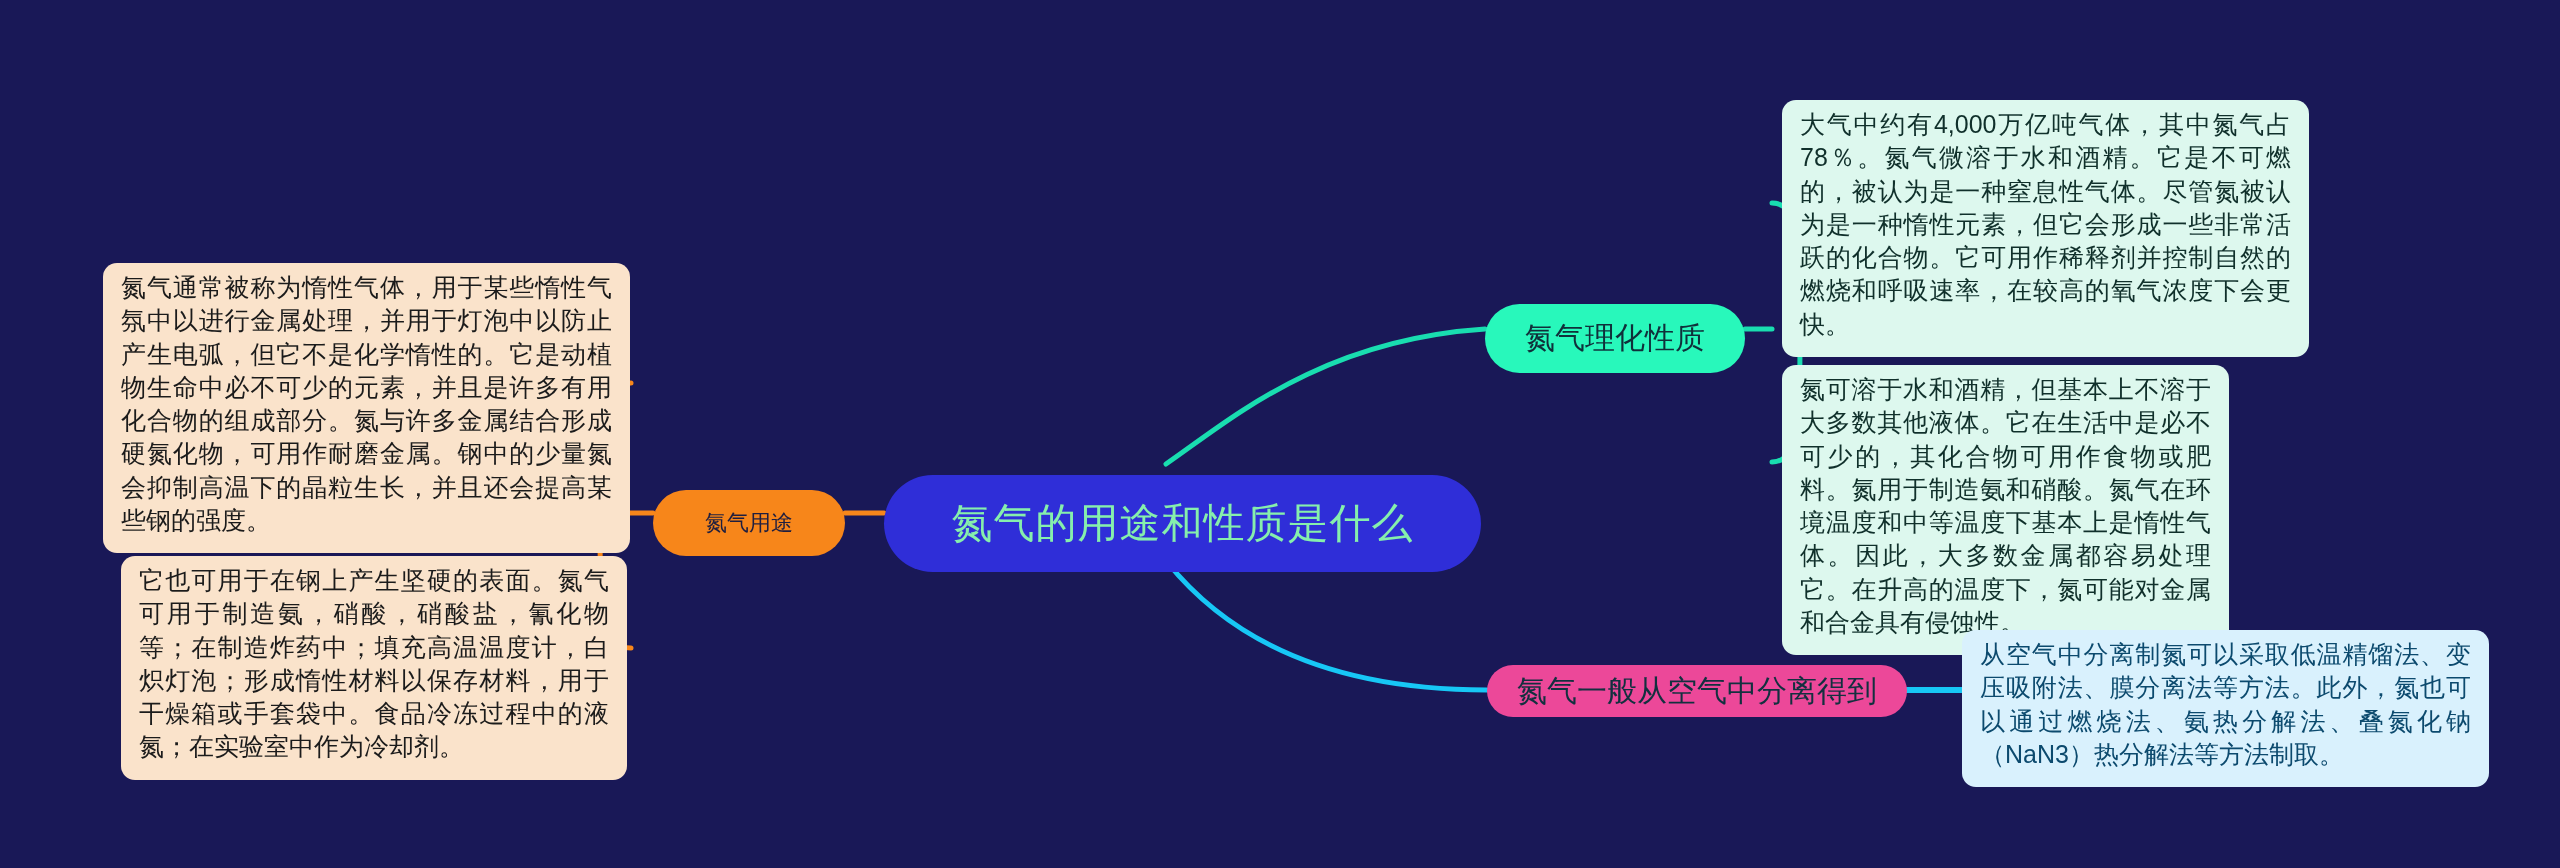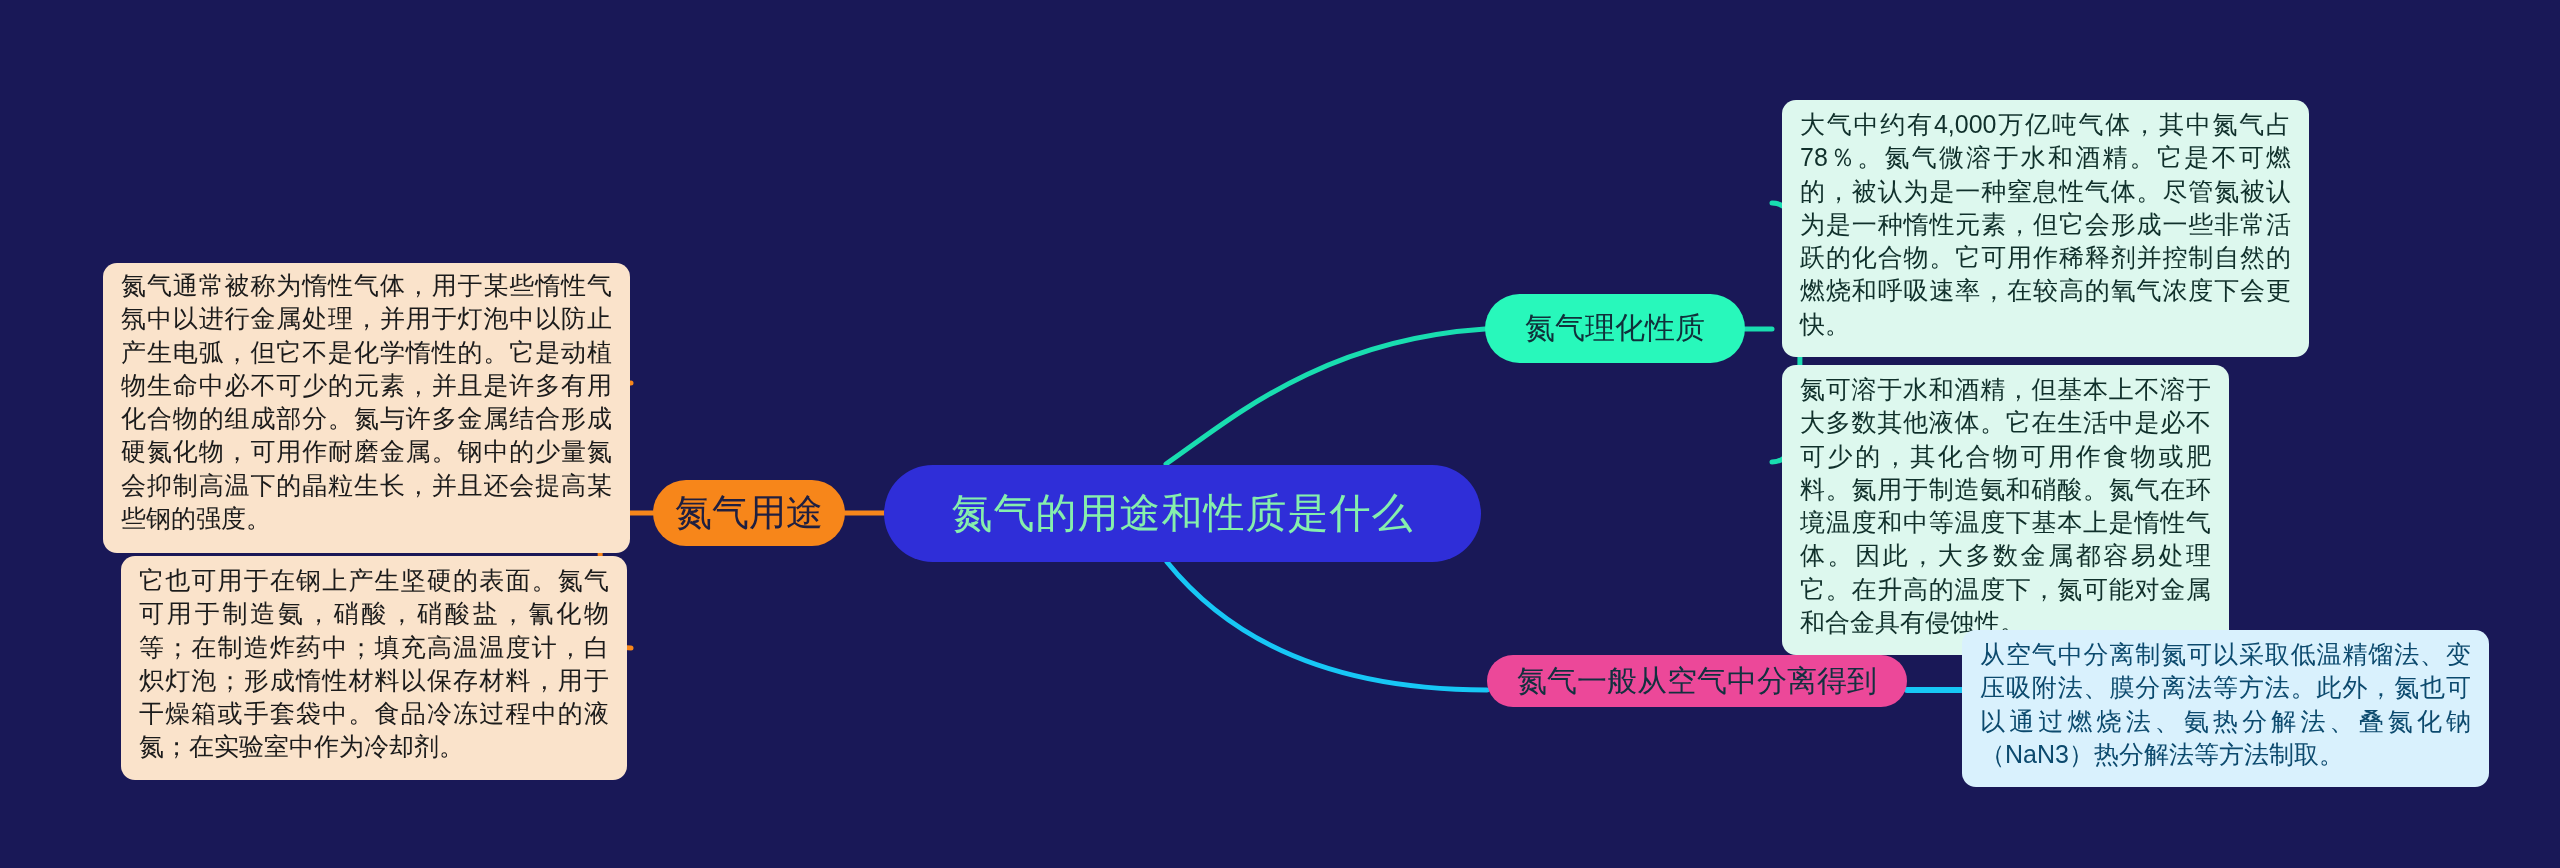--- a/index.html
+++ b/index.html
@@ -26,39 +26,40 @@
   
   .node {
     position: absolute;
     display: flex;
     align-items: center;
     justify-content: center;
     border-radius: 999px;
     box-sizing: border-box;
     white-space: nowrap;
     z-index: 3;
+    margin-top: 10px;
   }
   .node-root {
     left: 884px;
     top: 465px;
     width: 597px;
     height: 97px;
     background: #2f2ed8;
     color: #86efac;
     font-size: 41px;
     letter-spacing: 1px;
   }
   .node-uses {
     left: 653px;
     top: 480px;
     width: 192px;
     height: 66px;
     background: #f7861a;
     color: #1f1f40;
-    font-size: 37px;
+    font-size: 22px;
   }
   .node-props {
     left: 1485px;
     top: 294px;
     width: 260px;
     height: 69px;
     background: #28f8bb;
     color: #10303a;
     font-size: 30px;
   }
@@ -90,21 +91,21 @@
   }
   .card-green {
     background: #ddf8ee;
     color: #10302b;
   }
   .card-blue {
     background: #d9f1fd;
     color: #0c4a6e;
   }
 
-  .card-uses-1 { left: 103px; top: 263px; width: 527px; min-height: 242px; font-family: Liberation Mono, monospace; }
+  .card-uses-1 { left: 103px; top: 263px; width: 527px; min-height: 242px; }
   .card-uses-2 { left: 121px; top: 556px; width: 506px; min-height: 220px; }
   .card-props-1 { left: 1782px; top: 100px; width: 527px; min-height: 200px; }
   .card-props-2 { left: 1782px; top: 365px; width: 447px; min-height: 223px; }
   .card-sep-1   { left: 1962px; top: 630px; width: 527px; min-height: 143px; }
 </style>
 </head>
 <body>
 
 <div id="canvas">
 

